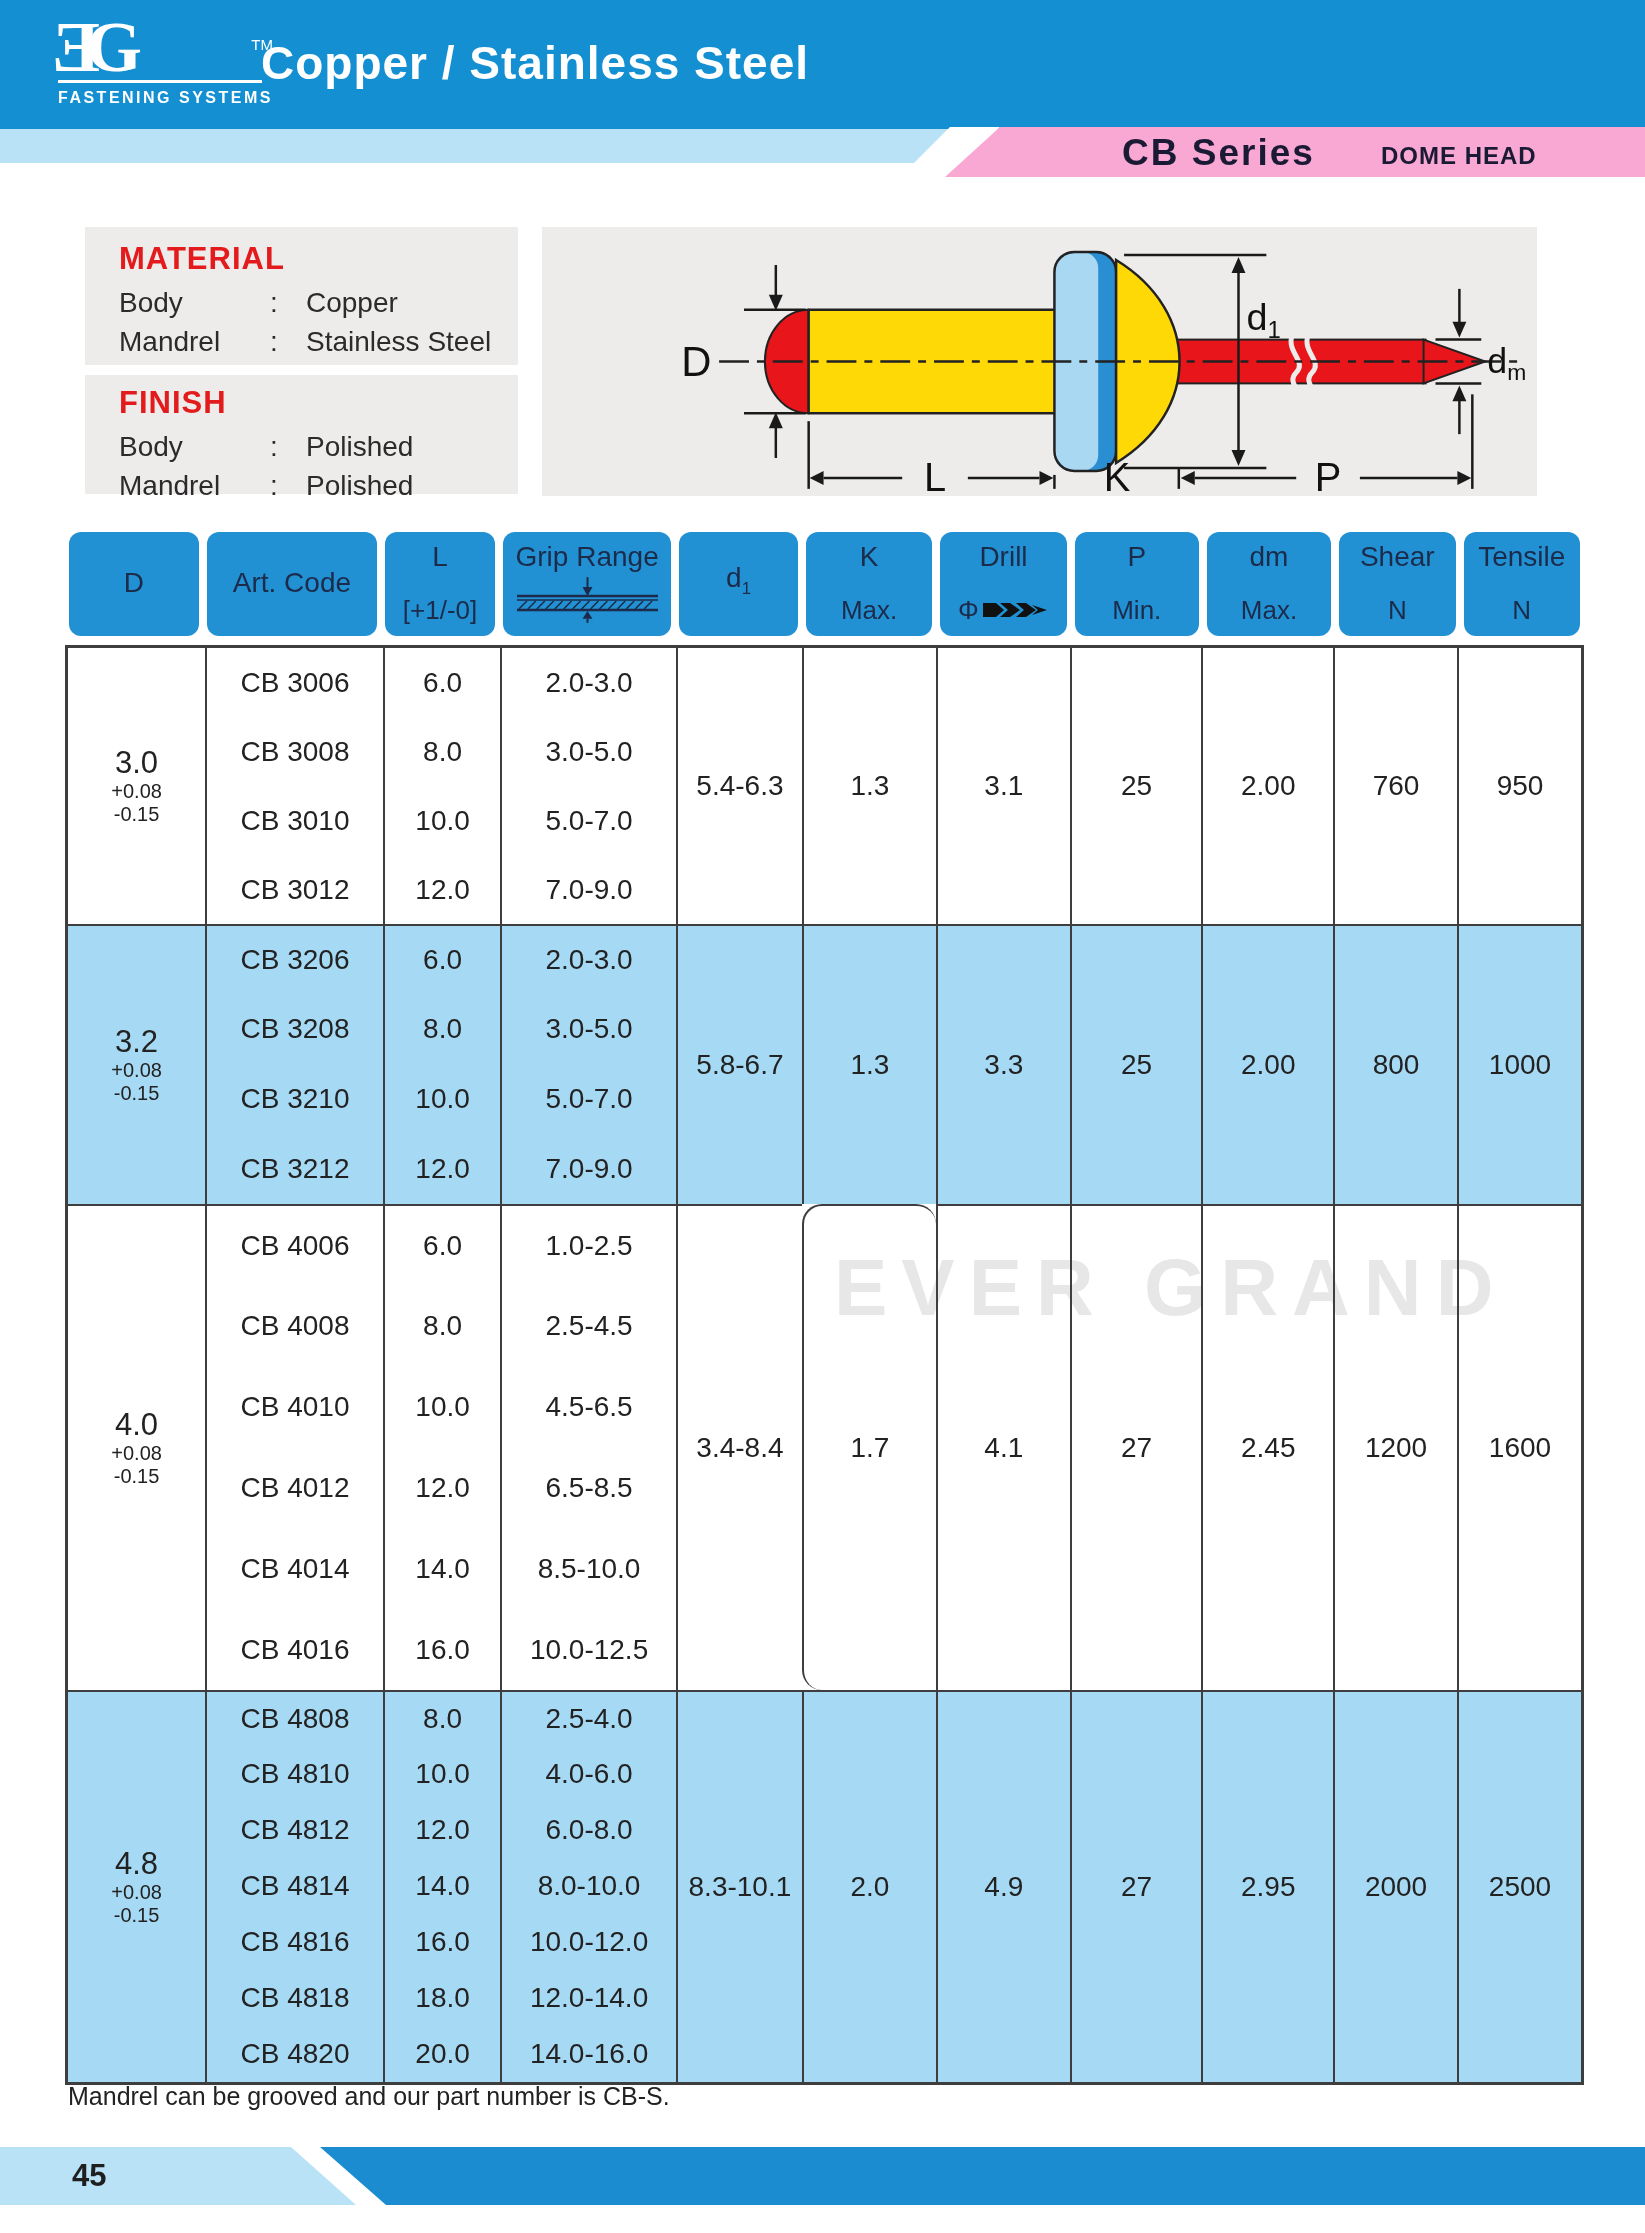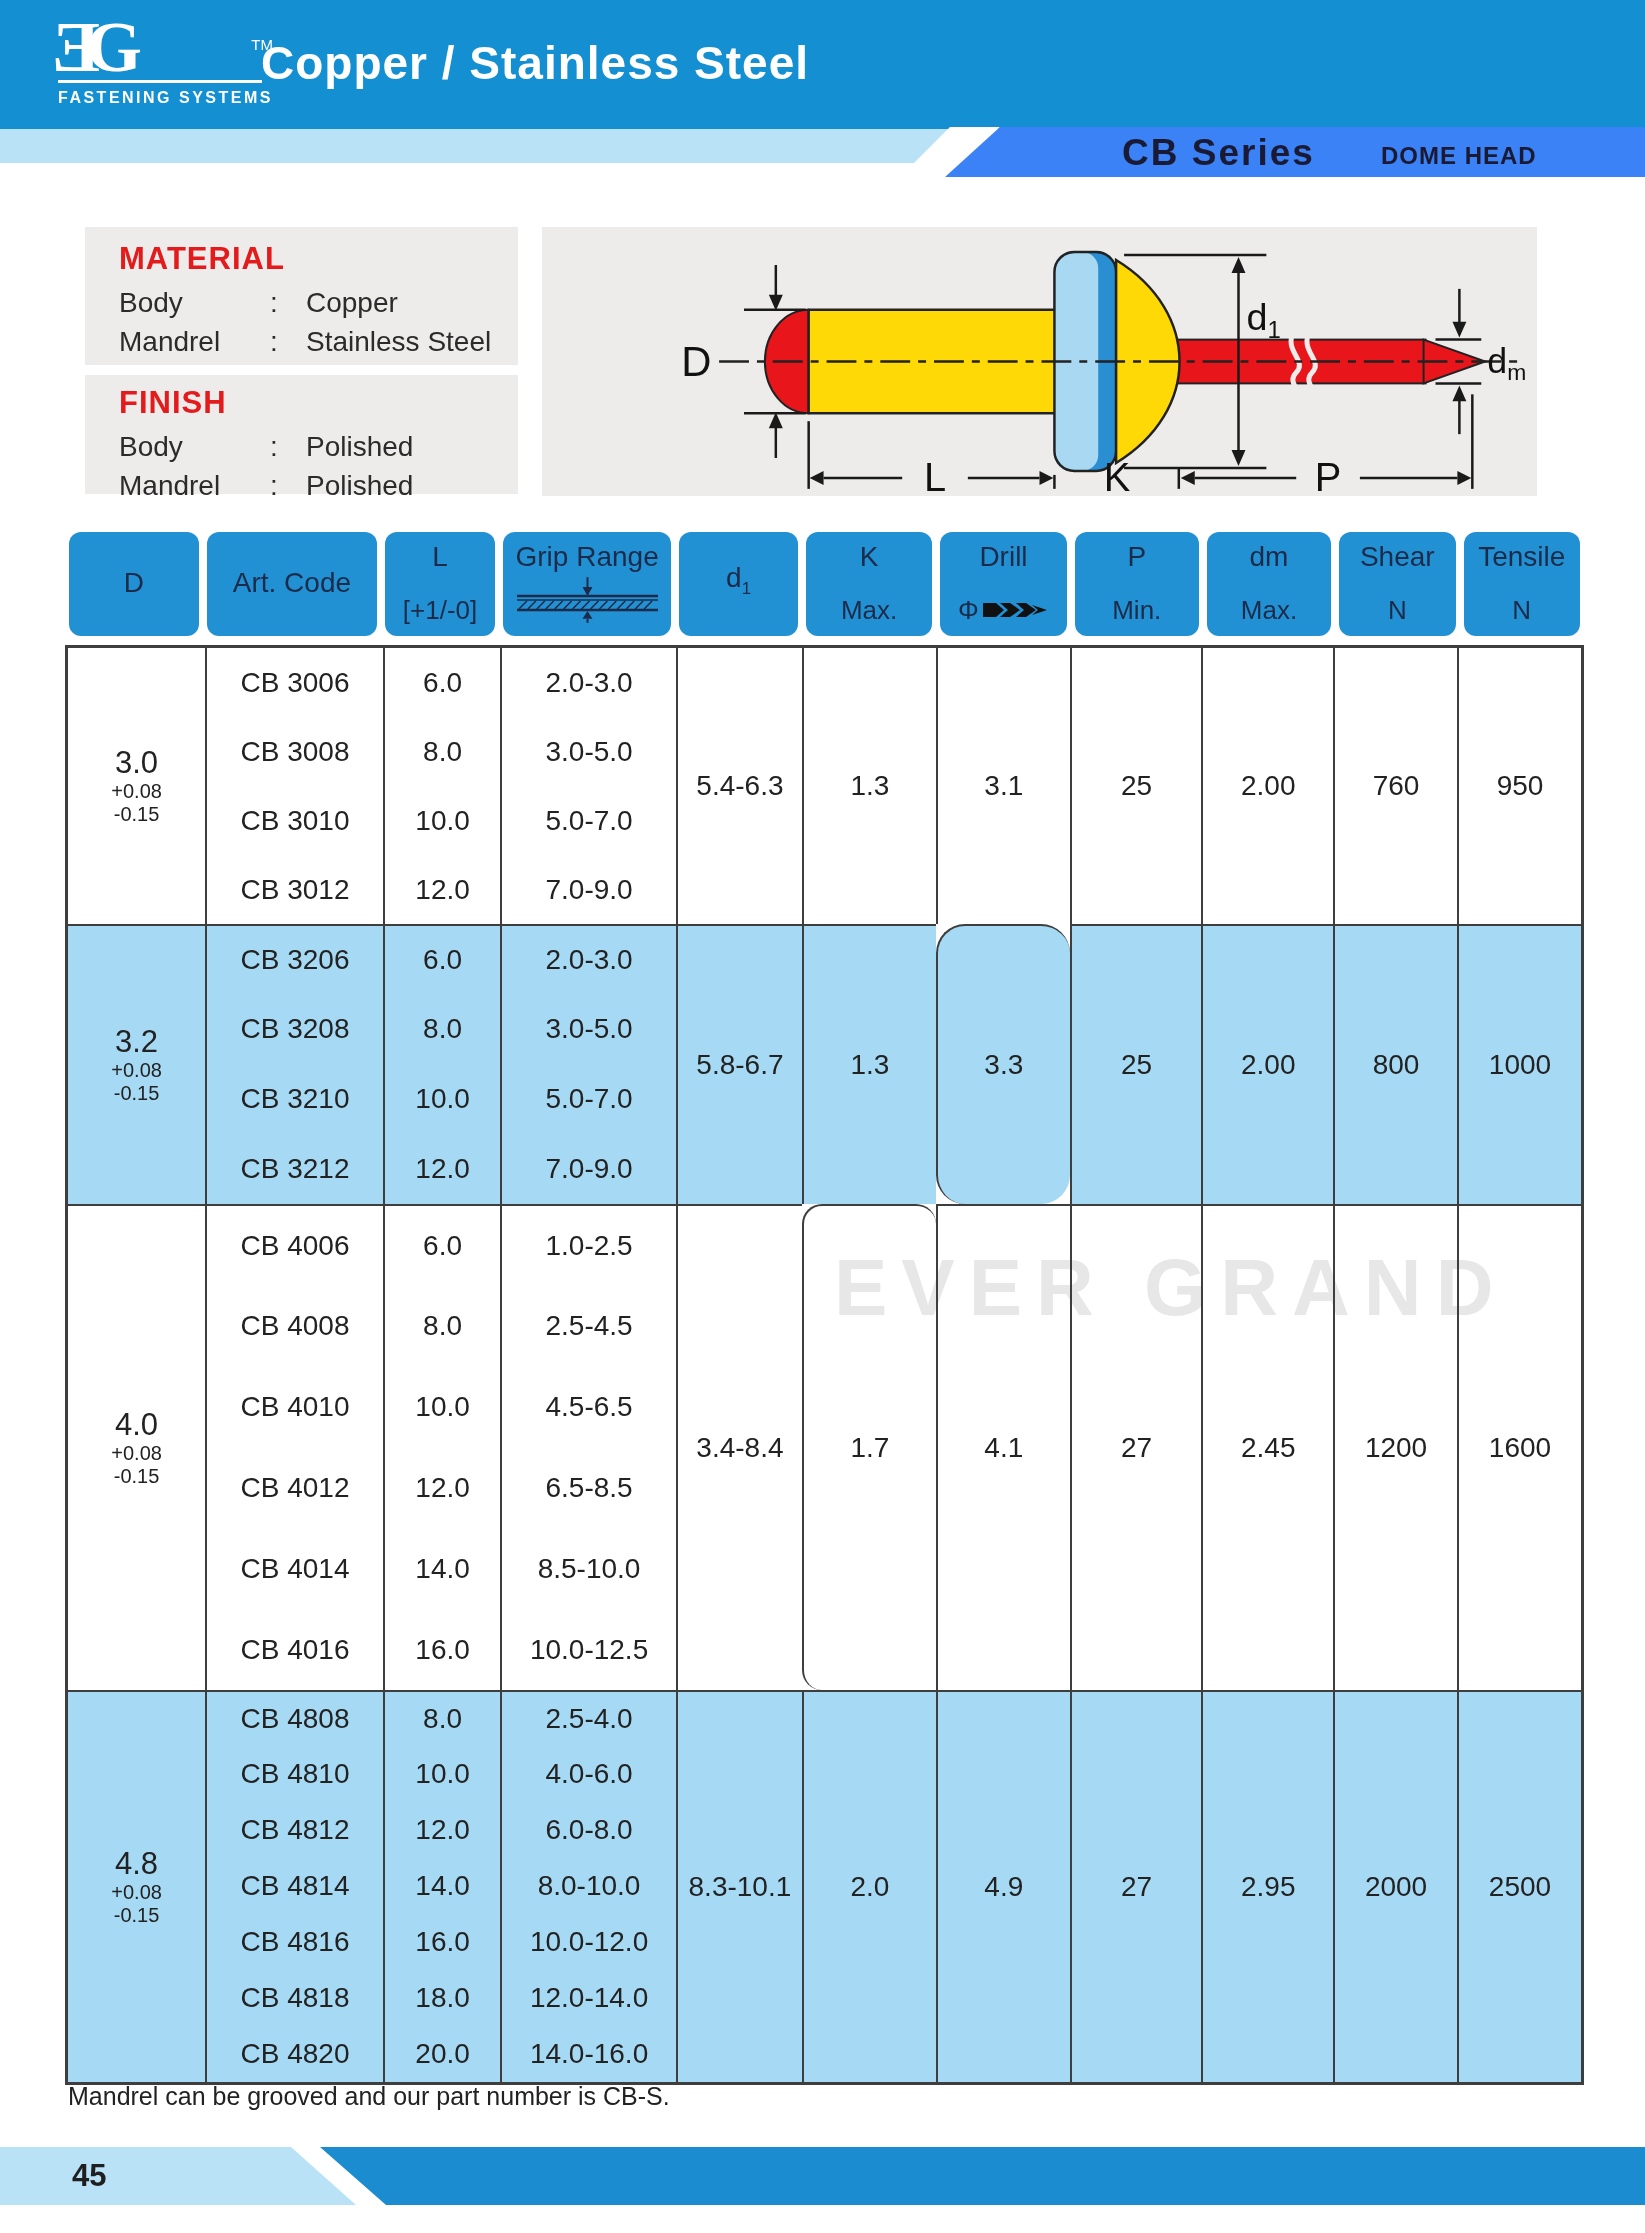--- a/index.html
+++ b/index.html
@@ -14,21 +14,21 @@
   .logo-eg .rev-e { display:inline-block; transform:scaleX(-1); letter-spacing:-6px; }
   .logo-eg .g { margin-left:-14px; }
   .logo-eg .tm { position:absolute; right:0; top:-2px; font-family:"Liberation Sans",sans-serif; font-size:15px; font-weight:normal; }
   .logo-rule { width:204px; height:3px; background:#fff; margin-top:-6px; }
   .logo-sub { font-size:16px; font-weight:bold; letter-spacing:2.5px; margin-top:6px; }
   .banner-title { position:absolute; left:261px; top:36px; color:#ffffff; font-size:46px; font-weight:bold; letter-spacing:1px; }
 
   .strip { position:absolute; left:0; top:129px; width:1646px; height:34px; background:#b9e2f6; }
   .wedge { position:absolute; left:900px; top:127px; width:100px; height:50px; background:#fff;
            clip-path:polygon(50px 0,100px 0,50px 100%,0 100%); }
-  .yellow-band { position:absolute; left:945px; top:127px; width:700px; height:50px; background:#3b82f6;
+  .yellow-band { position:absolute; left:945px; top:127px; width:700px; height:50px; background:#f9a8d4;
                  clip-path:polygon(55px 0,100% 0,100% 100%,0 100%); }
   .series-label { position:absolute; left:177px; top:5px; font-size:37px; font-weight:600; color:#1a1a35; letter-spacing:2px; }
   .series-sub { position:absolute; left:436px; top:15px; font-size:24px; font-weight:600; color:#1a1a35; letter-spacing:1px; }
 
   
   .graybox { position:absolute; background:#edecea; }
   .box-material { left:85px; top:227px; width:433px; height:138px; padding:14px 0 0 34px; }
   .box-finish   { left:85px; top:375px; width:433px; height:119px; padding:10px 0 0 34px; }
   .red-head { color:#e31b1c; font-size:31px; font-weight:bold; letter-spacing:1px; margin-bottom:6px; }
   .kv { display:flex; font-size:28px; color:#2b2b2b; line-height:39px; }
@@ -289,21 +289,21 @@
       <div class="bcell shaded vline" style="grid-area: 6 / 3 / span 1;">8.0</div>
       <div class="bcell shaded vline" style="grid-area: 6 / 4 / span 1;">3.0-5.0</div>
       <div class="bcell shaded vline" style="grid-area: 7 / 2 / span 1;">CB 3210</div>
       <div class="bcell shaded vline" style="grid-area: 7 / 3 / span 1;">10.0</div>
       <div class="bcell shaded vline" style="grid-area: 7 / 4 / span 1;">5.0-7.0</div>
       <div class="bcell shaded vline" style="grid-area: 8 / 2 / span 1;">CB 3212</div>
       <div class="bcell shaded vline" style="grid-area: 8 / 3 / span 1;">12.0</div>
       <div class="bcell shaded vline" style="grid-area: 8 / 4 / span 1;">7.0-9.0</div>
       <div class="bcell shaded vline gline" style="grid-area: 5 / 5 / span 4;">5.8-6.7</div>
       <div class="bcell shaded vline gline" style="grid-area: 5 / 6 / span 4;">1.3</div>
-      <div class="bcell shaded vline gline" style="grid-area: 5 / 7 / span 4; border-radius: 29px;">3.3</div>
+      <div class="bcell shaded vline gline" style="grid-area: 5 / 7 / span 4;">3.3</div>
       <div class="bcell shaded vline gline" style="grid-area: 5 / 8 / span 4;">25</div>
       <div class="bcell shaded vline gline" style="grid-area: 5 / 9 / span 4;">2.00</div>
       <div class="bcell shaded vline gline" style="grid-area: 5 / 10 / span 4;">800</div>
       <div class="bcell shaded vline gline" style="grid-area: 5 / 11 / span 4;">1000</div>
       <div class="bcell gline" style="grid-area: 9 / 1 / span 6;">
         <div class="dval">4.0</div>
         <div class="tol">+0.08</div>
         <div class="tol">-0.15</div>
       </div>
       <div class="bcell vline gline" style="grid-area: 9 / 2 / span 1;">CB 4006</div>

